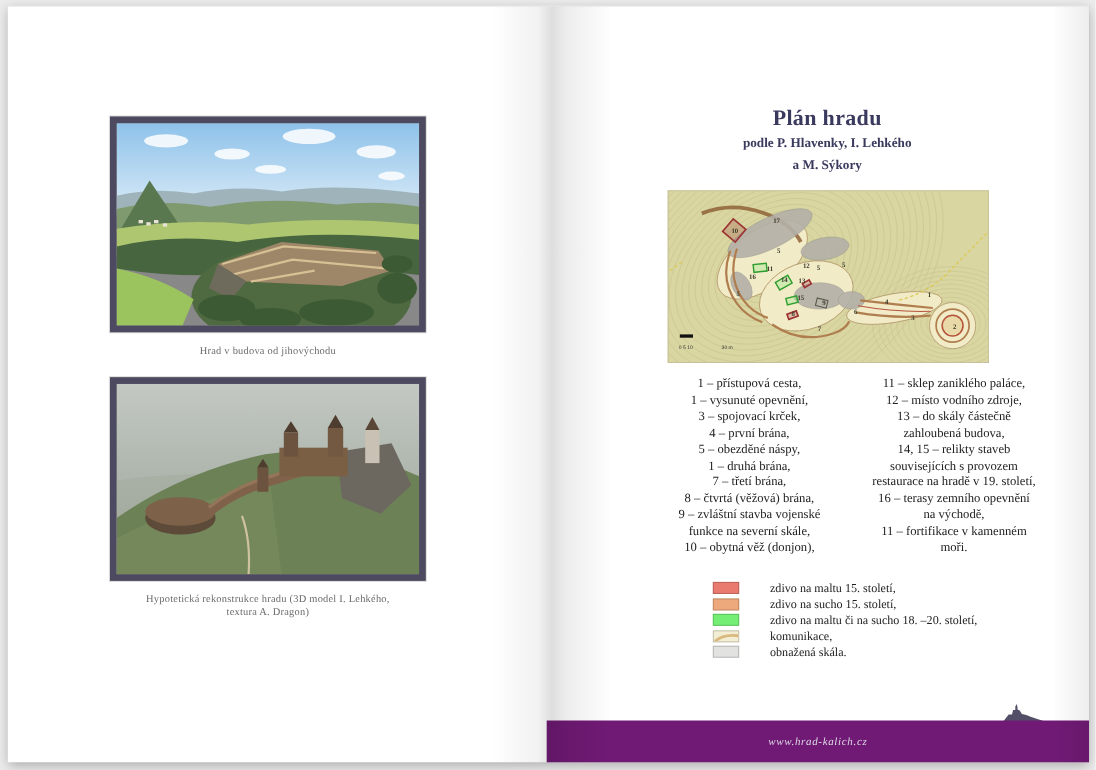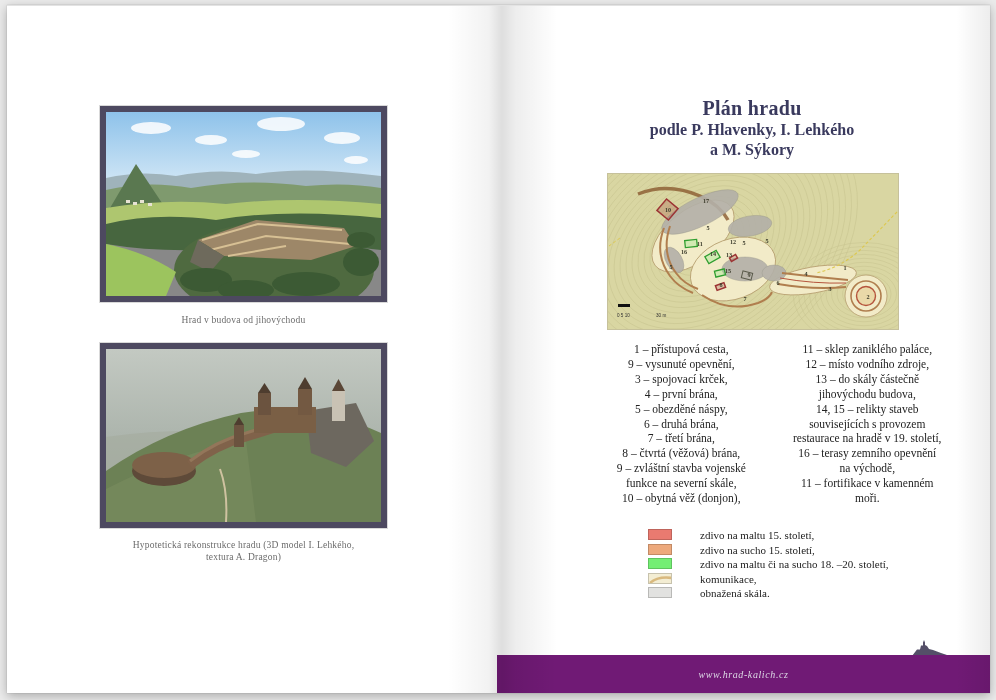--- a/index.html
+++ b/index.html
@@ -44,21 +44,21 @@
     font-size:9.5px;color:#6b6b6b;letter-spacing:.2px;line-height:12px;
   }
   .caption-1{top:308px;}
   .caption-2{top:533px;}
   
   .title-block{
     position:absolute;left:18px;top:90px;width:474px;text-align:center;
     color:#3a3a5e;font-weight:bold;
   }
   .title-main{font-size:20px;line-height:24px;letter-spacing:.3px;}
-  .title-sub{font-size:16px;line-height:20px;}
+  .title-sub{font-size:12px;line-height:20px;}
   .plan-map{
     position:absolute;left:110px;top:167px;width:290px;height:155px;
     border:1px solid #c6c19b;background:#d9d6a2;
   }
   .legend-cols{
     position:absolute;left:95px;top:336px;width:372px;display:flex;
     font-size:11.5px;color:#222;line-height:14.9px;
   }
   .legend-col{text-align:center;}
   .legend-col-left{width:48%;}
@@ -314,36 +314,36 @@
               <text x="137" y="127" class="map-num">7</text>
               <text x="260" y="125" class="map-num">2</text>
             </g>
         </g>
       </svg>
     </div>
 
     <div class="legend-cols">
       <div class="legend-col legend-col-left">
         <div>1 – přístupová cesta,</div>
-        <div>9 – vysunuté opevnění,</div>
+        <div>1 – vysunuté opevnění,</div>
         <div>3 – spojovací krček,</div>
         <div>4 – první brána,</div>
         <div>5 – obezděné náspy,</div>
-        <div>6 – druhá brána,</div>
+        <div>1 – druhá brána,</div>
         <div>7 – třetí brána,</div>
         <div>8 – čtvrtá (věžová) brána,</div>
         <div>9 – zvláštní stavba vojenské</div>
         <div>funkce na severní skále,</div>
         <div>10 – obytná věž (donjon),</div>
       </div>
       <div class="legend-col legend-col-right">
         <div>11 – sklep zaniklého paláce,</div>
         <div>12 – místo vodního zdroje,</div>
         <div>13 – do skály částečně</div>
-        <div>jihovýchodu budova,</div>
+        <div>zahloubená budova,</div>
         <div>14, 15 – relikty staveb</div>
         <div>souvisejících s provozem</div>
         <div>restaurace na hradě v 19. století,</div>
         <div>16 – terasy zemního opevnění</div>
         <div>na východě,</div>
         <div>11 – fortifikace v kamenném</div>
         <div>moři.</div>
       </div>
     </div>
 

